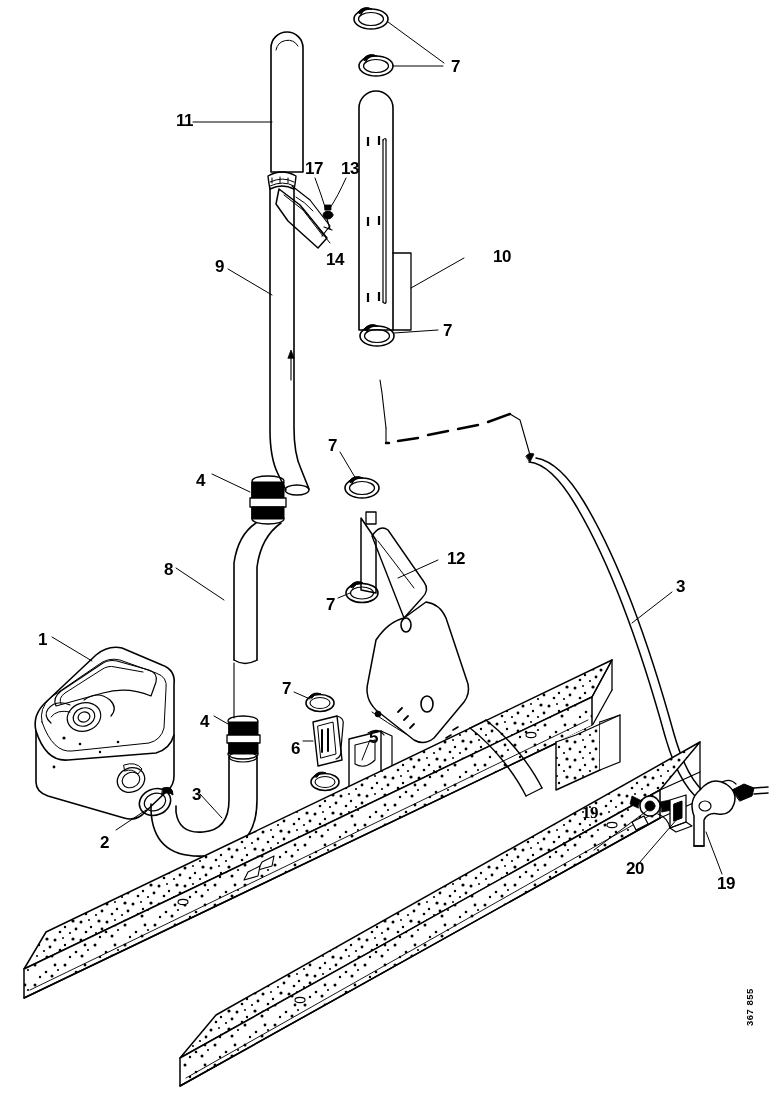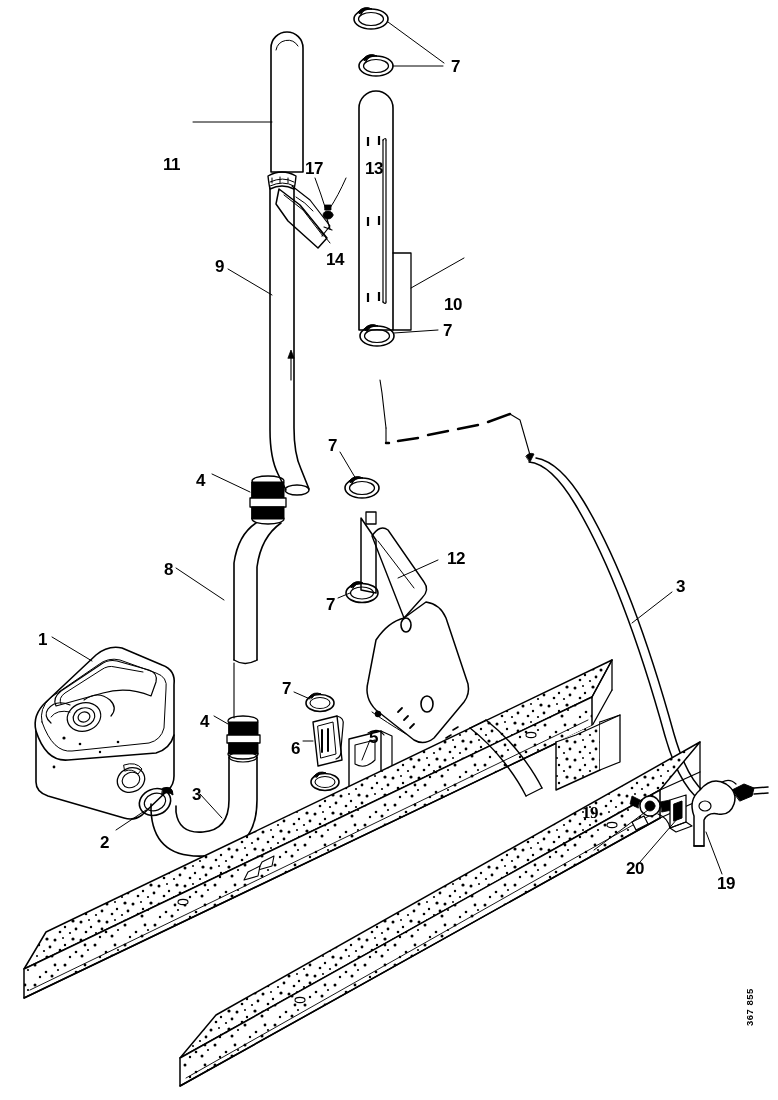--- a/index.html
+++ b/index.html
@@ -403,24 +403,24 @@
   <div class="callout" style="left:200px; top:713px;">4</div>
   <div class="callout" style="left:369px; top:729px;">5</div>
   <div class="callout" style="left:291px; top:740px;">6</div>
   <div class="callout" style="left:451px; top:58px;">7</div>
   <div class="callout" style="left:443px; top:322px;">7</div>
   <div class="callout" style="left:328px; top:437px;">7</div>
   <div class="callout" style="left:326px; top:596px;">7</div>
   <div class="callout" style="left:282px; top:680px;">7</div>
   <div class="callout" style="left:164px; top:561px;">8</div>
   <div class="callout" style="left:215px; top:258px;">9</div>
-  <div class="callout" style="left:444px; top:248px;margin-top:48px;">10</div>
-  <div class="callout" style="left:163px; top:112px;margin-top:44px;">11</div>
+  <div class="callout" style="left:493px; top:248px;">10</div>
+  <div class="callout" style="left:176px; top:112px;">11</div>
   <div class="callout" style="left:447px; top:550px;">12</div>
-  <div class="callout" style="left:341px; top:160px;margin-left:24px;">13</div>
+  <div class="callout" style="left:341px; top:160px;">13</div>
   <div class="callout" style="left:326px; top:243px;margin-top:8px;">14</div>
   <div class="callout" style="left:305px; top:160px;">17</div>
   <div class="callout" style="left:676px; top:578px;">3</div>
   <div class="callout" style="left:626px; top:860px;">20</div>
   <div class="callout" style="left:717px; top:875px;">19</div>
   <div class="callout" style="left:582px; top:804px;font-family:Liberation Serif, serif;">19</div>
 
   <div id="sheetcode">367 855</div>
 
 </div>

